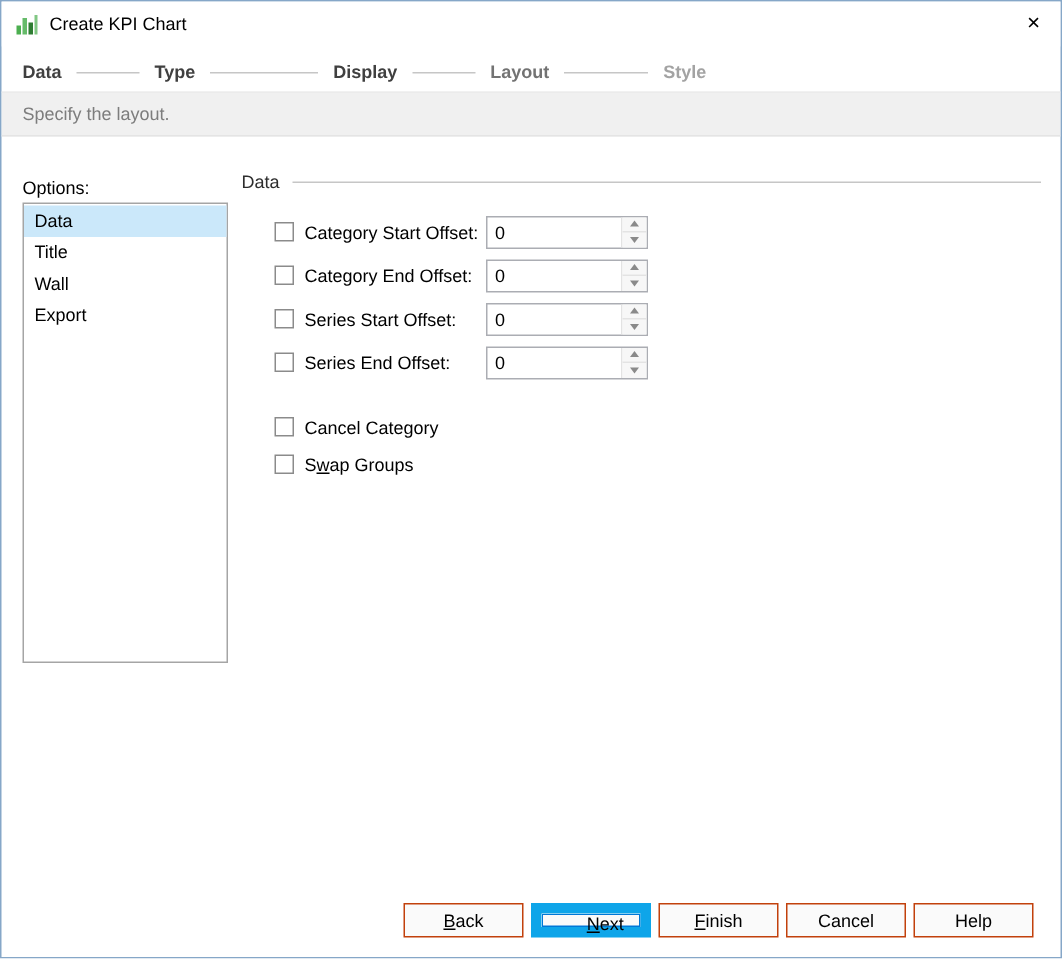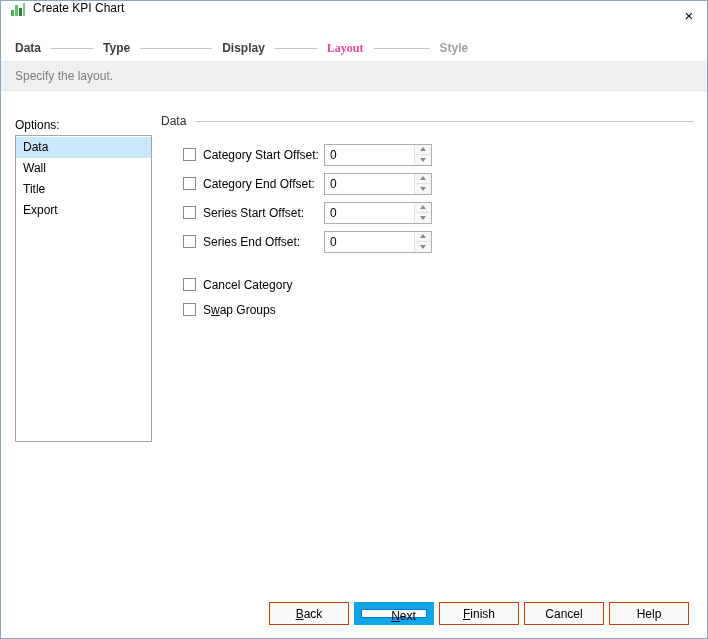--- a/index.html
+++ b/index.html
@@ -4,29 +4,29 @@
 <style>
   html,body { margin:0; padding:0; background:#ffffff; }
   * { box-sizing:border-box; }
   .window {
     position:relative; width:708px; height:639px;
     background:#ffffff; border:1px solid #86a7c8;
     font-family:"Liberation Sans", sans-serif; font-size:12px; color:#000;
     overflow:hidden;
   }
   
-  .titlebar { position:absolute; top:0; left:0; right:0; height:30px; display:flex; padding-left:9px; background:#fff; }
+  .titlebar { position:absolute; top:0; left:0; right:0; height:30px; display:flex; align-items:center; padding-left:9px; background:#fff; }
   .app-icon { width:16px; height:16px; display:inline-flex; }
   .win-title { margin-left:7px; font-size:12px; }
   .close-btn { position:absolute; top:0; right:0; width:36px; height:30px; border:none; background:transparent; font-size:15px; line-height:30px; text-align:center; color:#000; font-family:"Liberation Sans",sans-serif; padding:0; cursor:default; }
   
   .steps { position:absolute; top:38px; left:14px; right:14px; height:18px; display:flex; align-items:center; }
   .step { font-weight:bold; white-space:nowrap; }
   .step.done { color:#404040; }
-  .step.current { color:#ec4899;font-family:Liberation Serif, serif; }
+  .step.current { color:#737373; }
   .step.future { color:#a3a3a3; font-weight:bold; }
   .sline { height:1px; background:#c6c6c6; margin:0 10px; flex:none; }
   .s1 { width:42px; } .s2 { width:72px; } .s3 { width:42px; } .s4 { width:56px; }
   
   .subtitle-bar { position:absolute; top:60px; left:0; right:0; height:30px; background:#f0f0f0; border-top:1px solid #ebebeb; border-bottom:1px solid #e4e4e4; display:flex; align-items:center; padding-left:14px; color:#7d7d7d;text-align:center; }
   
   .options-label { position:absolute; top:117px; left:14px; color:#000; }
   .listbox { position:absolute; top:134px; left:14px; width:137px; height:307px; border:1px solid #a5a5a5; background:#fff; padding-top:1px; }
   .list-item { height:21px; line-height:21px; padding-left:7px; cursor:default; }
   .list-item.selected { background:#cbe8fa; }
@@ -85,22 +85,22 @@
   </div>
 
   <div class="subtitle-bar">
     <span>Specify the layout.</span>
   </div>
 
   <div class="options-label">Options:</div>
 
   <div class="listbox">
     <div class="list-item selected">Data</div>
+    <div class="list-item">Title</div>
     <div class="list-item">Wall</div>
-    <div class="list-item">Title</div>
     <div class="list-item">Export</div>
   </div>
 
   <div class="panel-header">
     <span>Data</span>
     <span class="panel-header-line"></span>
   </div>
 
   <div class="offset-rows">
 

